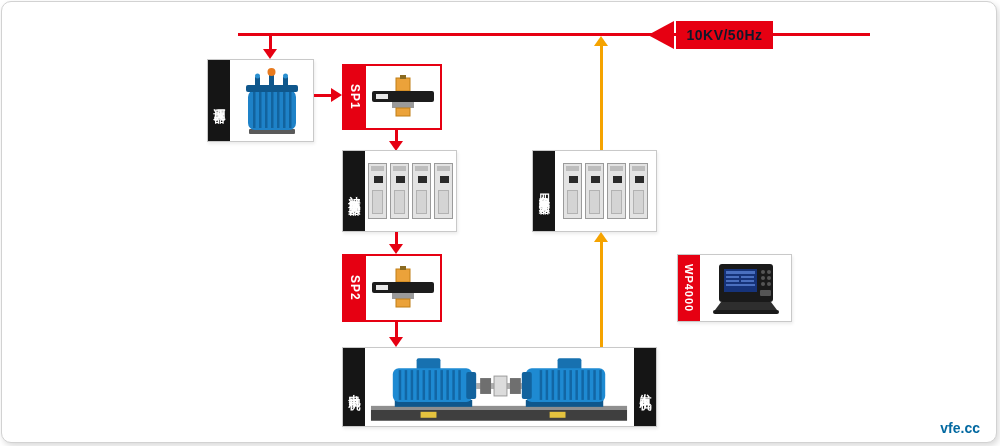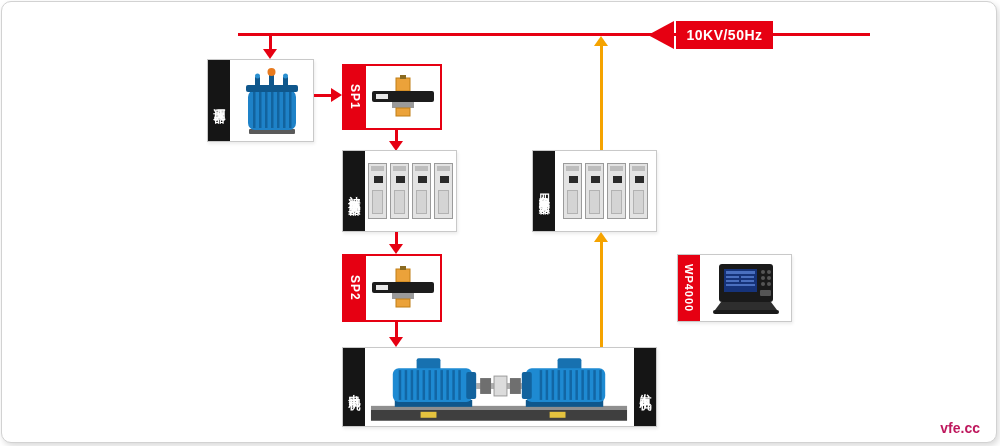--- a/index.html
+++ b/index.html
@@ -17,21 +17,21 @@
   .frame{
     position:absolute;left:1px;top:1px;width:996px;height:442px;
     background:#fff;border:1px solid #d2d2d2;border-radius:10px;
     box-shadow:2px 3px 6px rgba(0,0,0,.15);
     overflow:hidden;
   }
   .wire{position:absolute}
   .tri{position:absolute;width:0;height:0}
   .freq{
     position:absolute;width:97px;height:28px;background:var(--red);
-    color:#ffffff;font-weight:bold;font-size:14px;
+    color:#0f172a;font-weight:bold;font-size:14px;
     display:flex;align-items:center;justify-content:center;
     letter-spacing:.5px;
   }
   .node{position:absolute;background:#fff;display:flex}
   .gray-border{border:1px solid var(--border-gray);box-shadow:1px 2px 3px rgba(0,0,0,.08)}
   .red-border{border:2px solid var(--red)}
   .strip{
     flex:0 0 22px;width:22px;display:flex;align-items:center;justify-content:center;
     color:#fff;font-weight:bold;font-size:12px;
   }
@@ -40,21 +40,21 @@
   .strip.small{font-size:11px}
   .vtext-cn{writing-mode:vertical-rl;text-orientation:upright;letter-spacing:2px}
   .vtext-en{writing-mode:vertical-rl;text-orientation:mixed;letter-spacing:1px}
   .content{flex:1;display:flex;align-items:center;justify-content:center;overflow:hidden}
   .cab-row{display:flex;gap:3px;align-items:center;justify-content:center;width:100%;height:100%}
   .cabinet{width:19px;height:56px;background:#e3e3e3;border:1px solid #9b9b9b;position:relative}
   .cabinet::before{content:"";position:absolute;top:2px;left:2px;right:2px;height:5px;background:#bdbdbd}
   .cabinet::after{content:"";position:absolute;top:26px;left:3px;right:3px;bottom:4px;background:#d4d4d4;border:1px solid #b2b2b2}
   .cabinet .scr{position:absolute;top:12px;left:5px;width:9px;height:7px;background:#2a2a2a}
   .watermark{
-    position:absolute;right:16px;bottom:6px;color:#be185d;
+    position:absolute;right:16px;bottom:6px;color:#0369a1;
     font-size:14px;font-weight:bold;
   }
 </style>
 </head>
 <body>
 
 <div class="frame">
 
   <div class="wire" style="left:236px;top:31px;width:632px;height:3px;background:var(--red)"></div>
 

